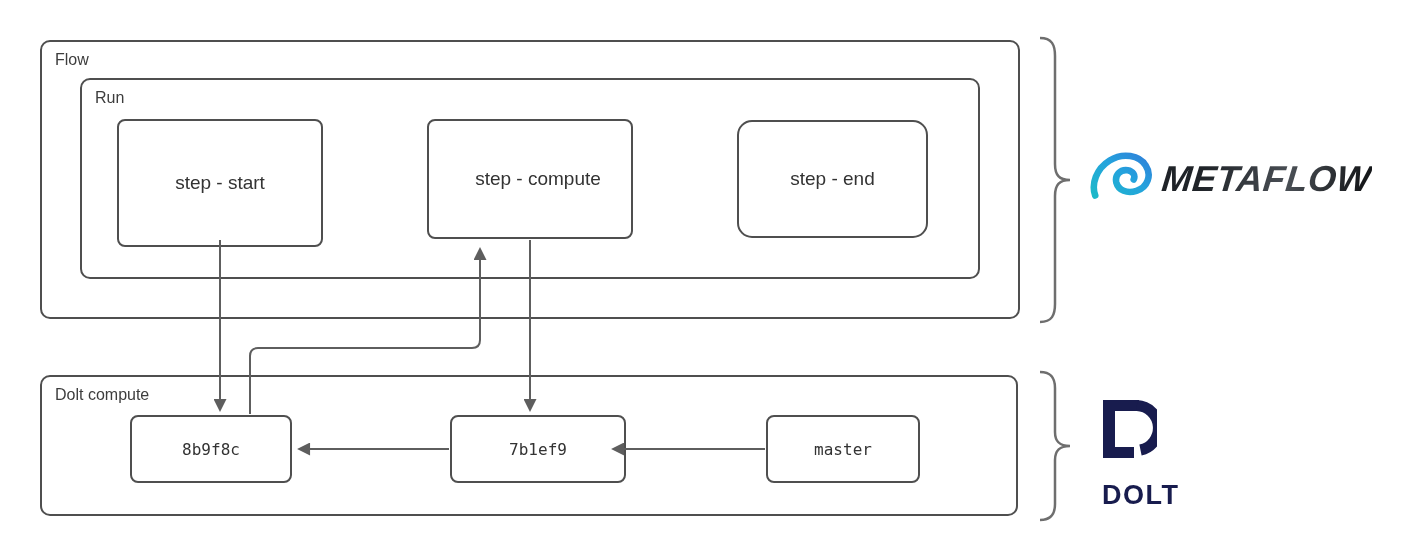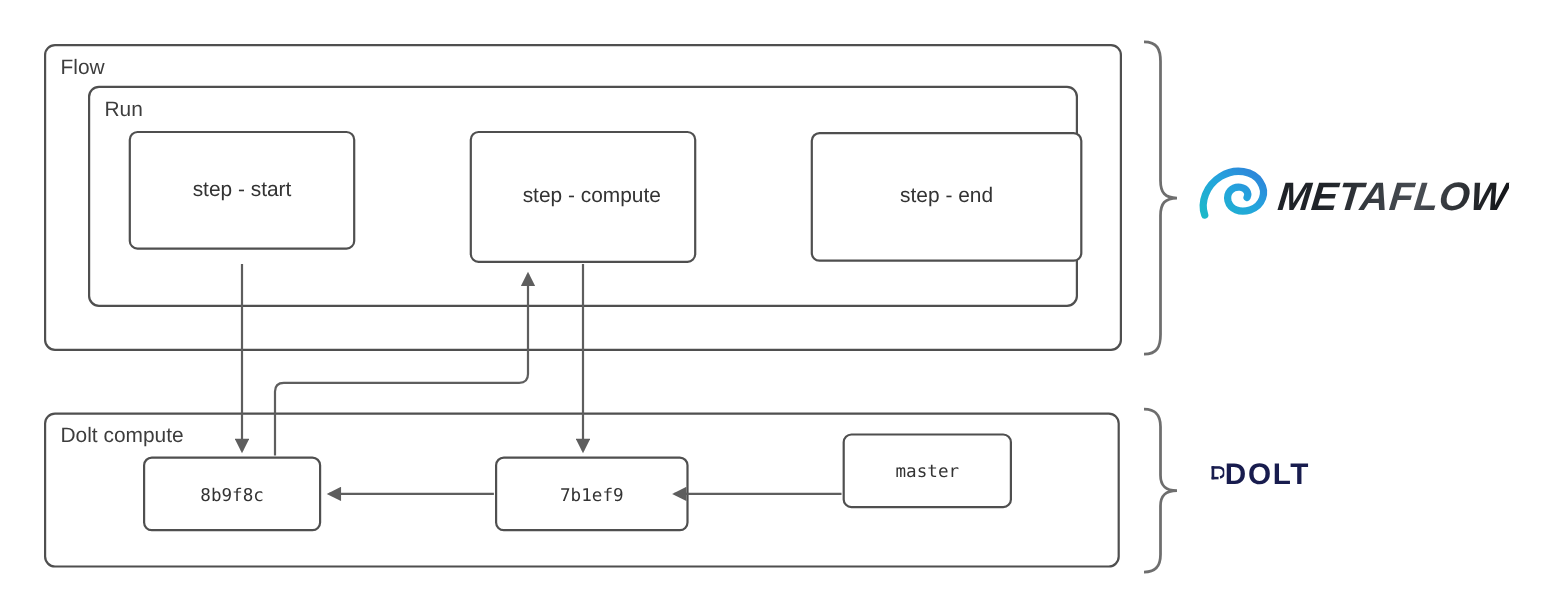--- a/index.html
+++ b/index.html
@@ -18,21 +18,21 @@
   .outline-box {
     position: absolute;
     border: 2px solid #4f4f4f;
     border-radius: 10px;
     background: transparent;
   }
   .box-label {
     position: absolute;
     left: 13px;
     top: 9px;
-    font-size: 19px;
+    font-size: 16px;
     color: #3d3d3d;
     white-space: nowrap;
   }
 
   #flow-box  { left: 40px;  top: 40px;  width: 980px; height: 279px; }
   #run-box   { left: 80px;  top: 78px;  width: 900px; height: 201px; }
   #dolt-box  { left: 40px;  top: 375px; width: 978px; height: 141px; }
 
   
   .node {
@@ -40,31 +40,31 @@
     border: 2px solid #4f4f4f;
     border-radius: 8px;
     background: #ffffff;
     display: flex;
     align-items: center;
     justify-content: center;
     font-size: 19px;
     color: #333333;
     white-space: nowrap;
   }
-  #step-start   { left: 117px; top: 119px; width: 206px; height: 108px; }
+  #step-start   { left: 117px; top: 119px; width: 206px; height: 128px; }
   #step-compute { left: 427px; top: 119px; width: 206px; height: 120px; padding-left: 16px; }
-  #step-end     { left: 737px; top: 120px; width: 247px; height: 118px; }
+  #step-end     { left: 737px; top: 120px; width: 191px; height: 118px; border-radius: 15px; }
 
   .commit {
     font-family: "DejaVu Sans Mono", "Liberation Mono", monospace;
     font-size: 16px;
   }
   #commit-1 { left: 130px; top: 415px; width: 162px; height: 68px; }
   #commit-2 { left: 450px; top: 415px; width: 176px; height: 68px; }
-  #commit-3 { left: 766px; top: 394px; width: 154px; height: 68px; }
+  #commit-3 { left: 766px; top: 415px; width: 154px; height: 68px; }
 
   
   #connector-overlay {
     position: absolute;
     left: 0; top: 0;
     width: 1412px;
     height: 560px;
     pointer-events: none;
   }
 
@@ -86,20 +86,21 @@
     background: linear-gradient(100deg, #1f2328 20%, #4a4f55 60%, #16181b 95%);
     -webkit-background-clip: text;
     background-clip: text;
     -webkit-text-fill-color: transparent;
   }
   #dolt-logo {
     position: absolute;
     left: 1101px; top: 398px;
     width: 90px;
     display: flex;
+    flex-direction: column;
     align-items: flex-start;
   }
   #dolt-logo-text {
     margin-top: 18px;
     margin-left: 1px;
     font-size: 27px;
     font-weight: 700;
     letter-spacing: 1.5px;
     color: #181c4e;
   }

